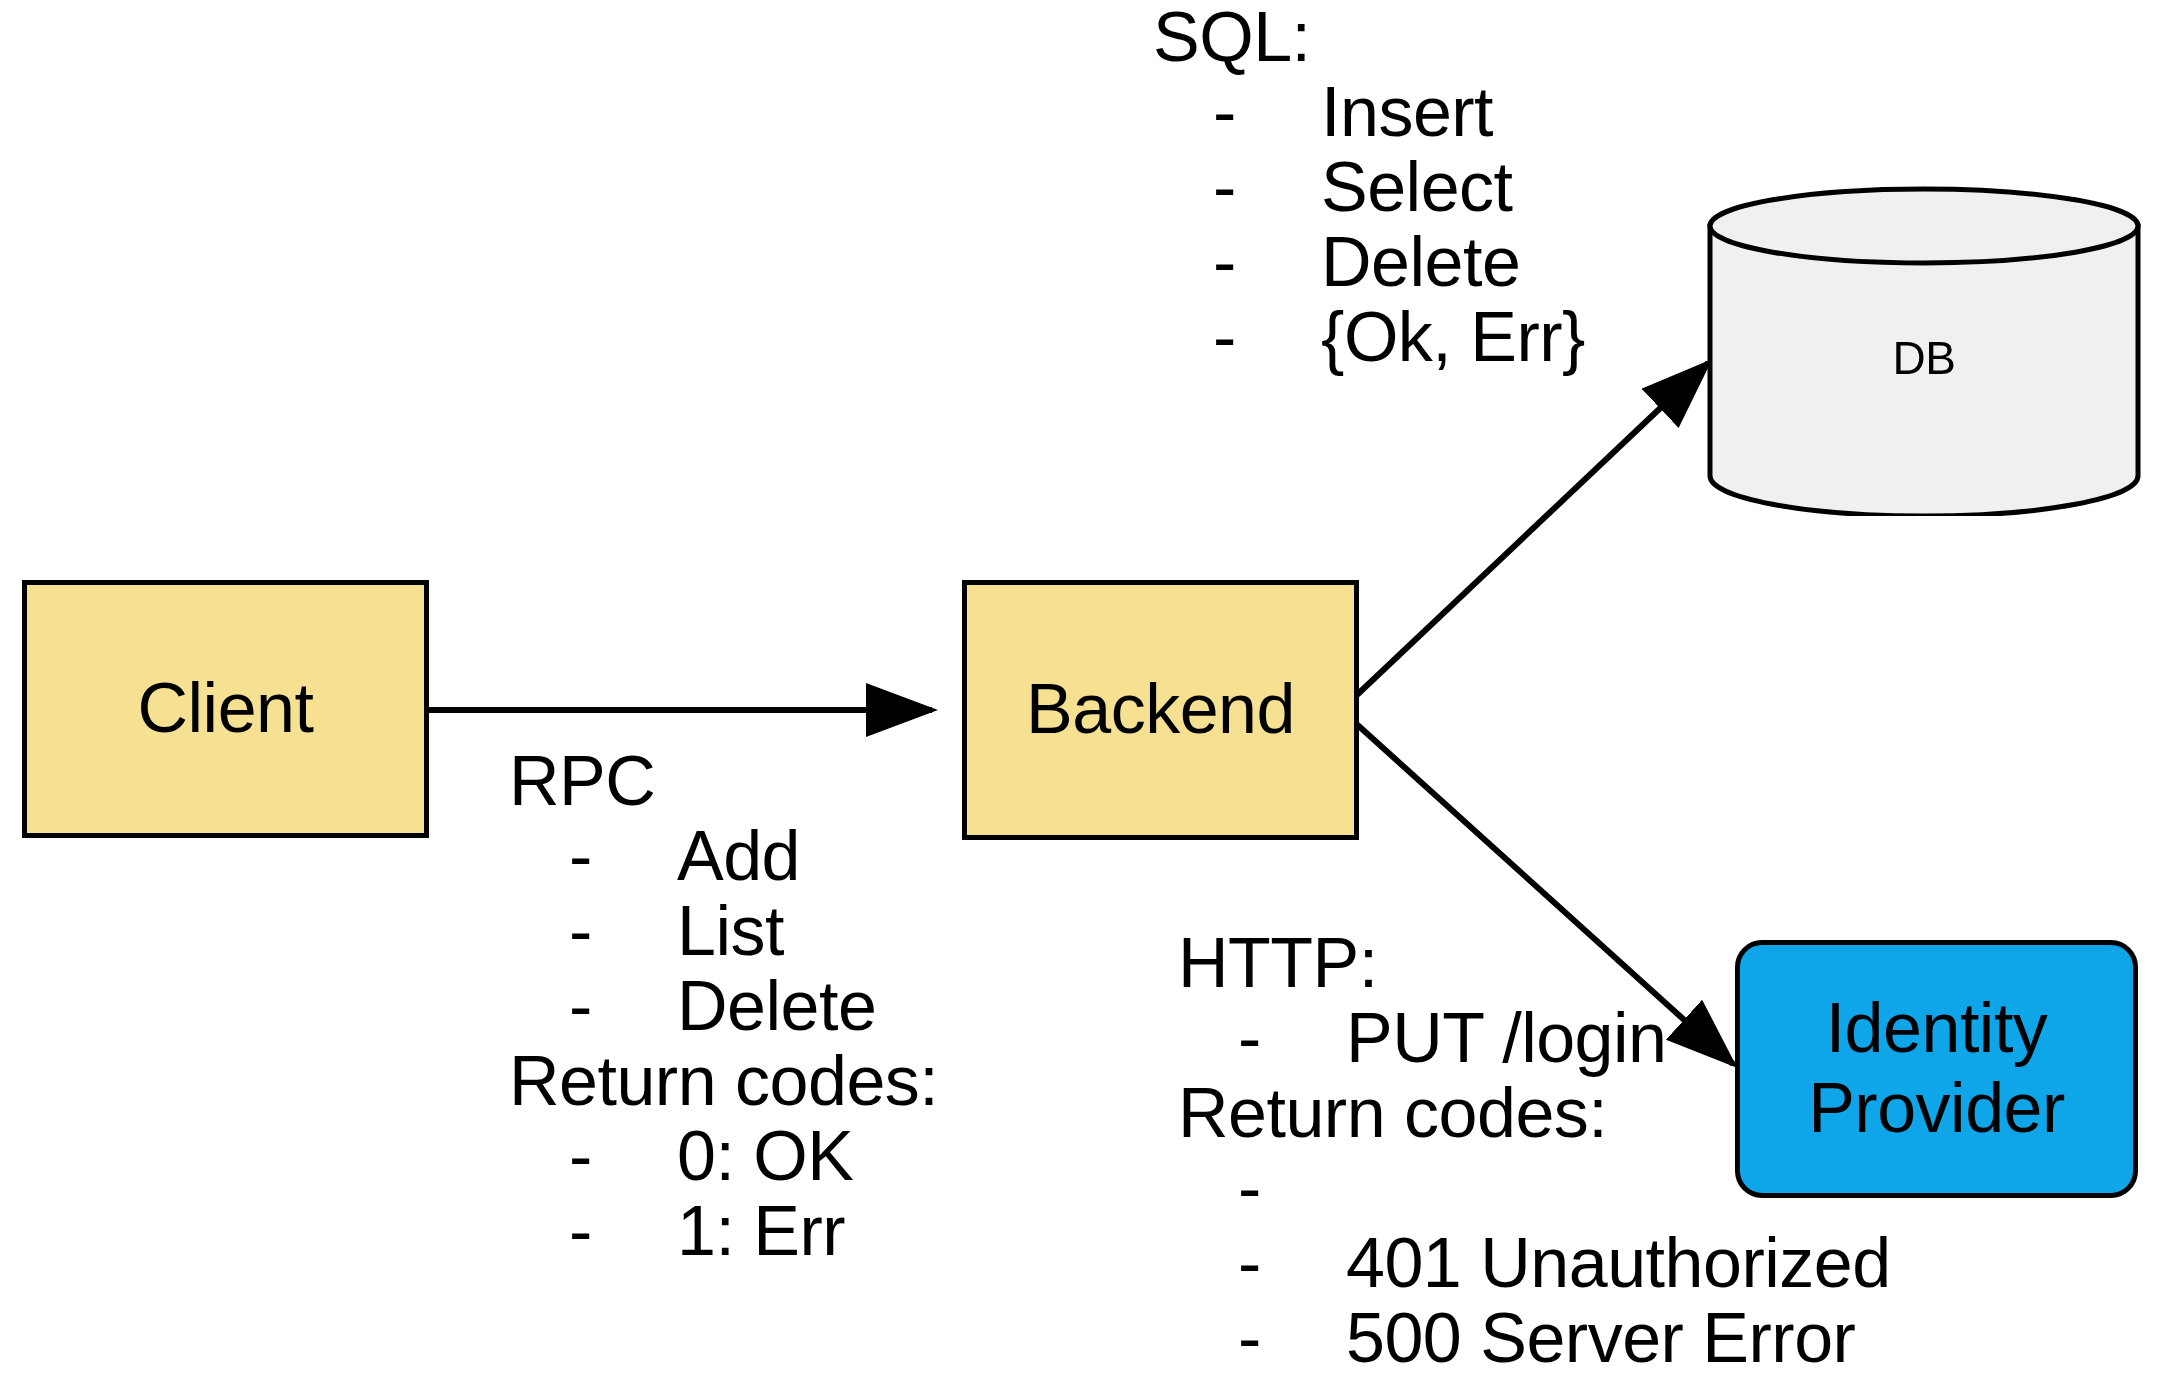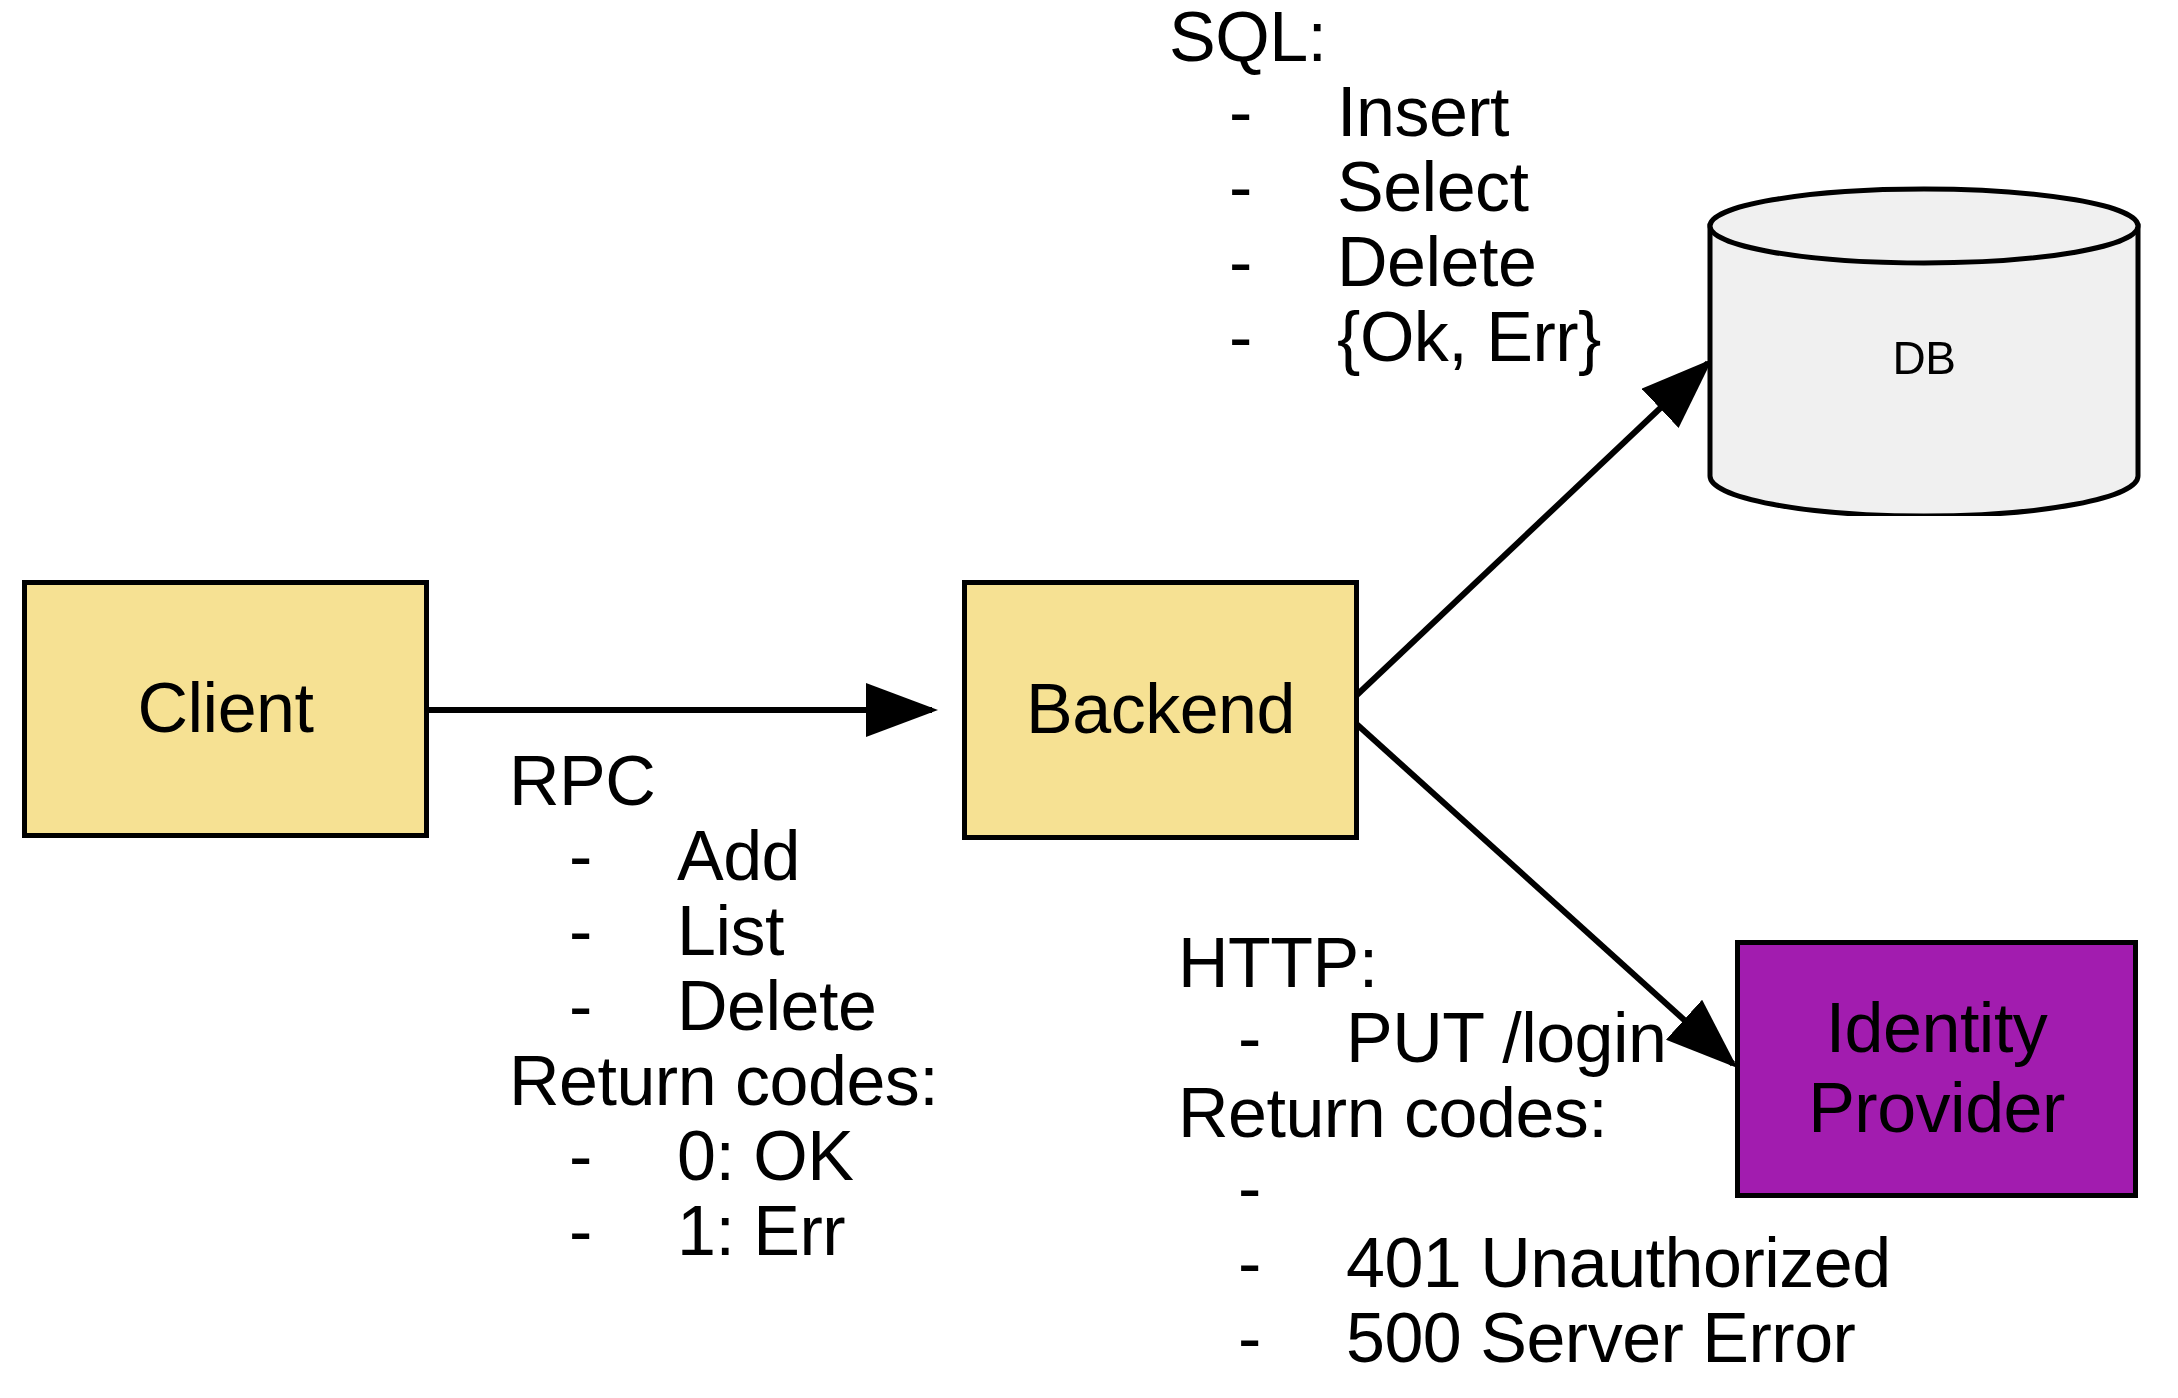--- a/index.html
+++ b/index.html
@@ -33,21 +33,21 @@
     text-align: center;
     color: #000000;
     font-size: 70px;
     line-height: 1.14;
     letter-spacing: -0.5px;
   }
   .node-rect {
     border: 5px solid #000000;
   }
   .node-yellow { background: #f6e193; }
-  .node-gray   { background: #a21caf; }
+  .node-gray   { background: #0ea5e9; border-radius: 27px; }
 
   .cyl-wrap {
     position: absolute;
   }
   .cyl-wrap svg { display: block; }
   .cyl-label {
     position: absolute;
     left: 0;
     width: 100%;
     text-align: center;
@@ -112,21 +112,21 @@
       <ellipse cx="218" cy="40" rx="214" ry="37" fill="#f0f0f0" stroke="#000000" stroke-width="5"></ellipse>
     </svg>
     <div class="cyl-label" style="top:145px;">DB</div>
   </div>
 
   <div class="node node-rect node-gray" style="left:1735px; top:940px; width:403px; height:258px; flex-direction:column;">
     <span>Identity</span>
     <span>Provider</span>
   </div>
 
-  <div class="annot" style="left:1153px; top:0px;margin-left:16px;">
+  <div class="annot" style="left:1153px; top:0px;">
     <div class="a-line">SQL:</div>
     <div class="a-line indent">
       <span class="dash">-</span>
       <span class="txt">Insert</span>
     </div>
     <div class="a-line indent">
       <span class="dash">-</span>
       <span class="txt">Select</span>
     </div>
     <div class="a-line indent">

